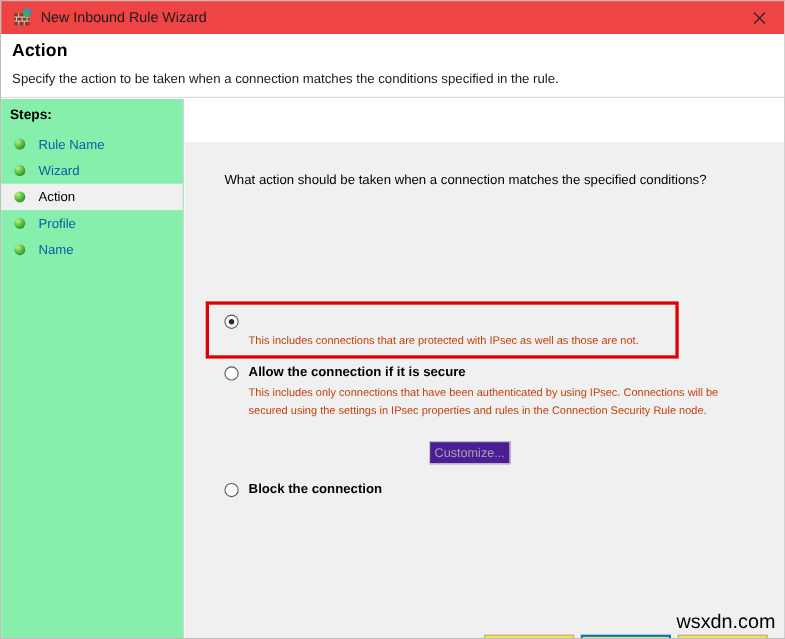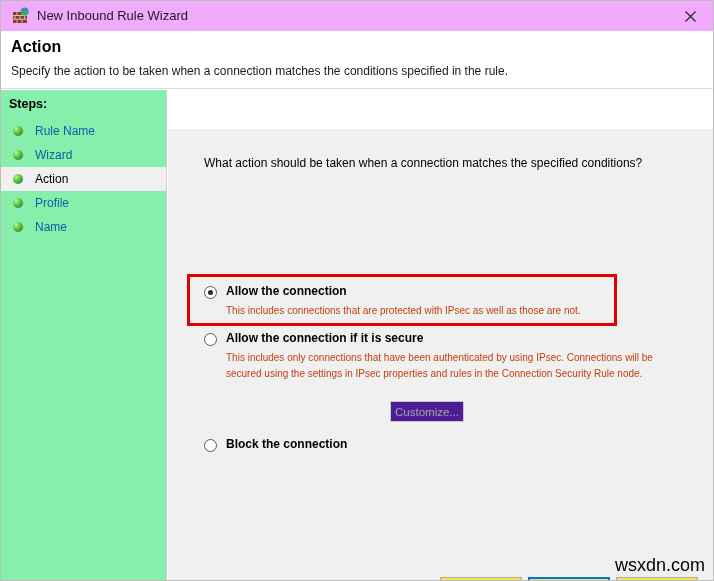--- a/index.html
+++ b/index.html
@@ -19,21 +19,21 @@
     box-sizing: border-box;
     overflow: hidden;
   }
 
   
   #titlebar {
     position: absolute;
     left: 0; top: 0;
     width: 100%;
     height: 30px;
-    background: #f0abfc;
+    background: #ef4444;
     box-sizing: border-box;
   }
   #title-icon {
     position: absolute;
     left: 11px; top: 6px;
     width: 18px; height: 18px;
   }
   #title-text {
     position: absolute;
     left: 36px; top: 6px;
@@ -312,21 +312,20 @@
     </div>
   </div>
 
   <div id="content">
 
     <div id="question">What action should be taken when a connection matches the specified conditions?</div>
 
     <div class="option" id="option-allow">
       <div class="option-head">
         <span class="radio checked"></span>
-        <span class="option-title">Allow the connection</span>
       </div>
       <div class="option-desc">This includes connections that are protected with IPsec as well as those are not.</div>
     </div>
 
     <div class="option" id="option-allow-secure">
       <div class="option-head">
         <span class="radio"></span>
         <span class="option-title">Allow the connection if it is secure</span>
       </div>
       <div class="option-desc">This includes only connections that have been authenticated by using IPsec.  Connections will be secured using the settings in IPsec properties and rules in the Connection Security Rule node.</div>

